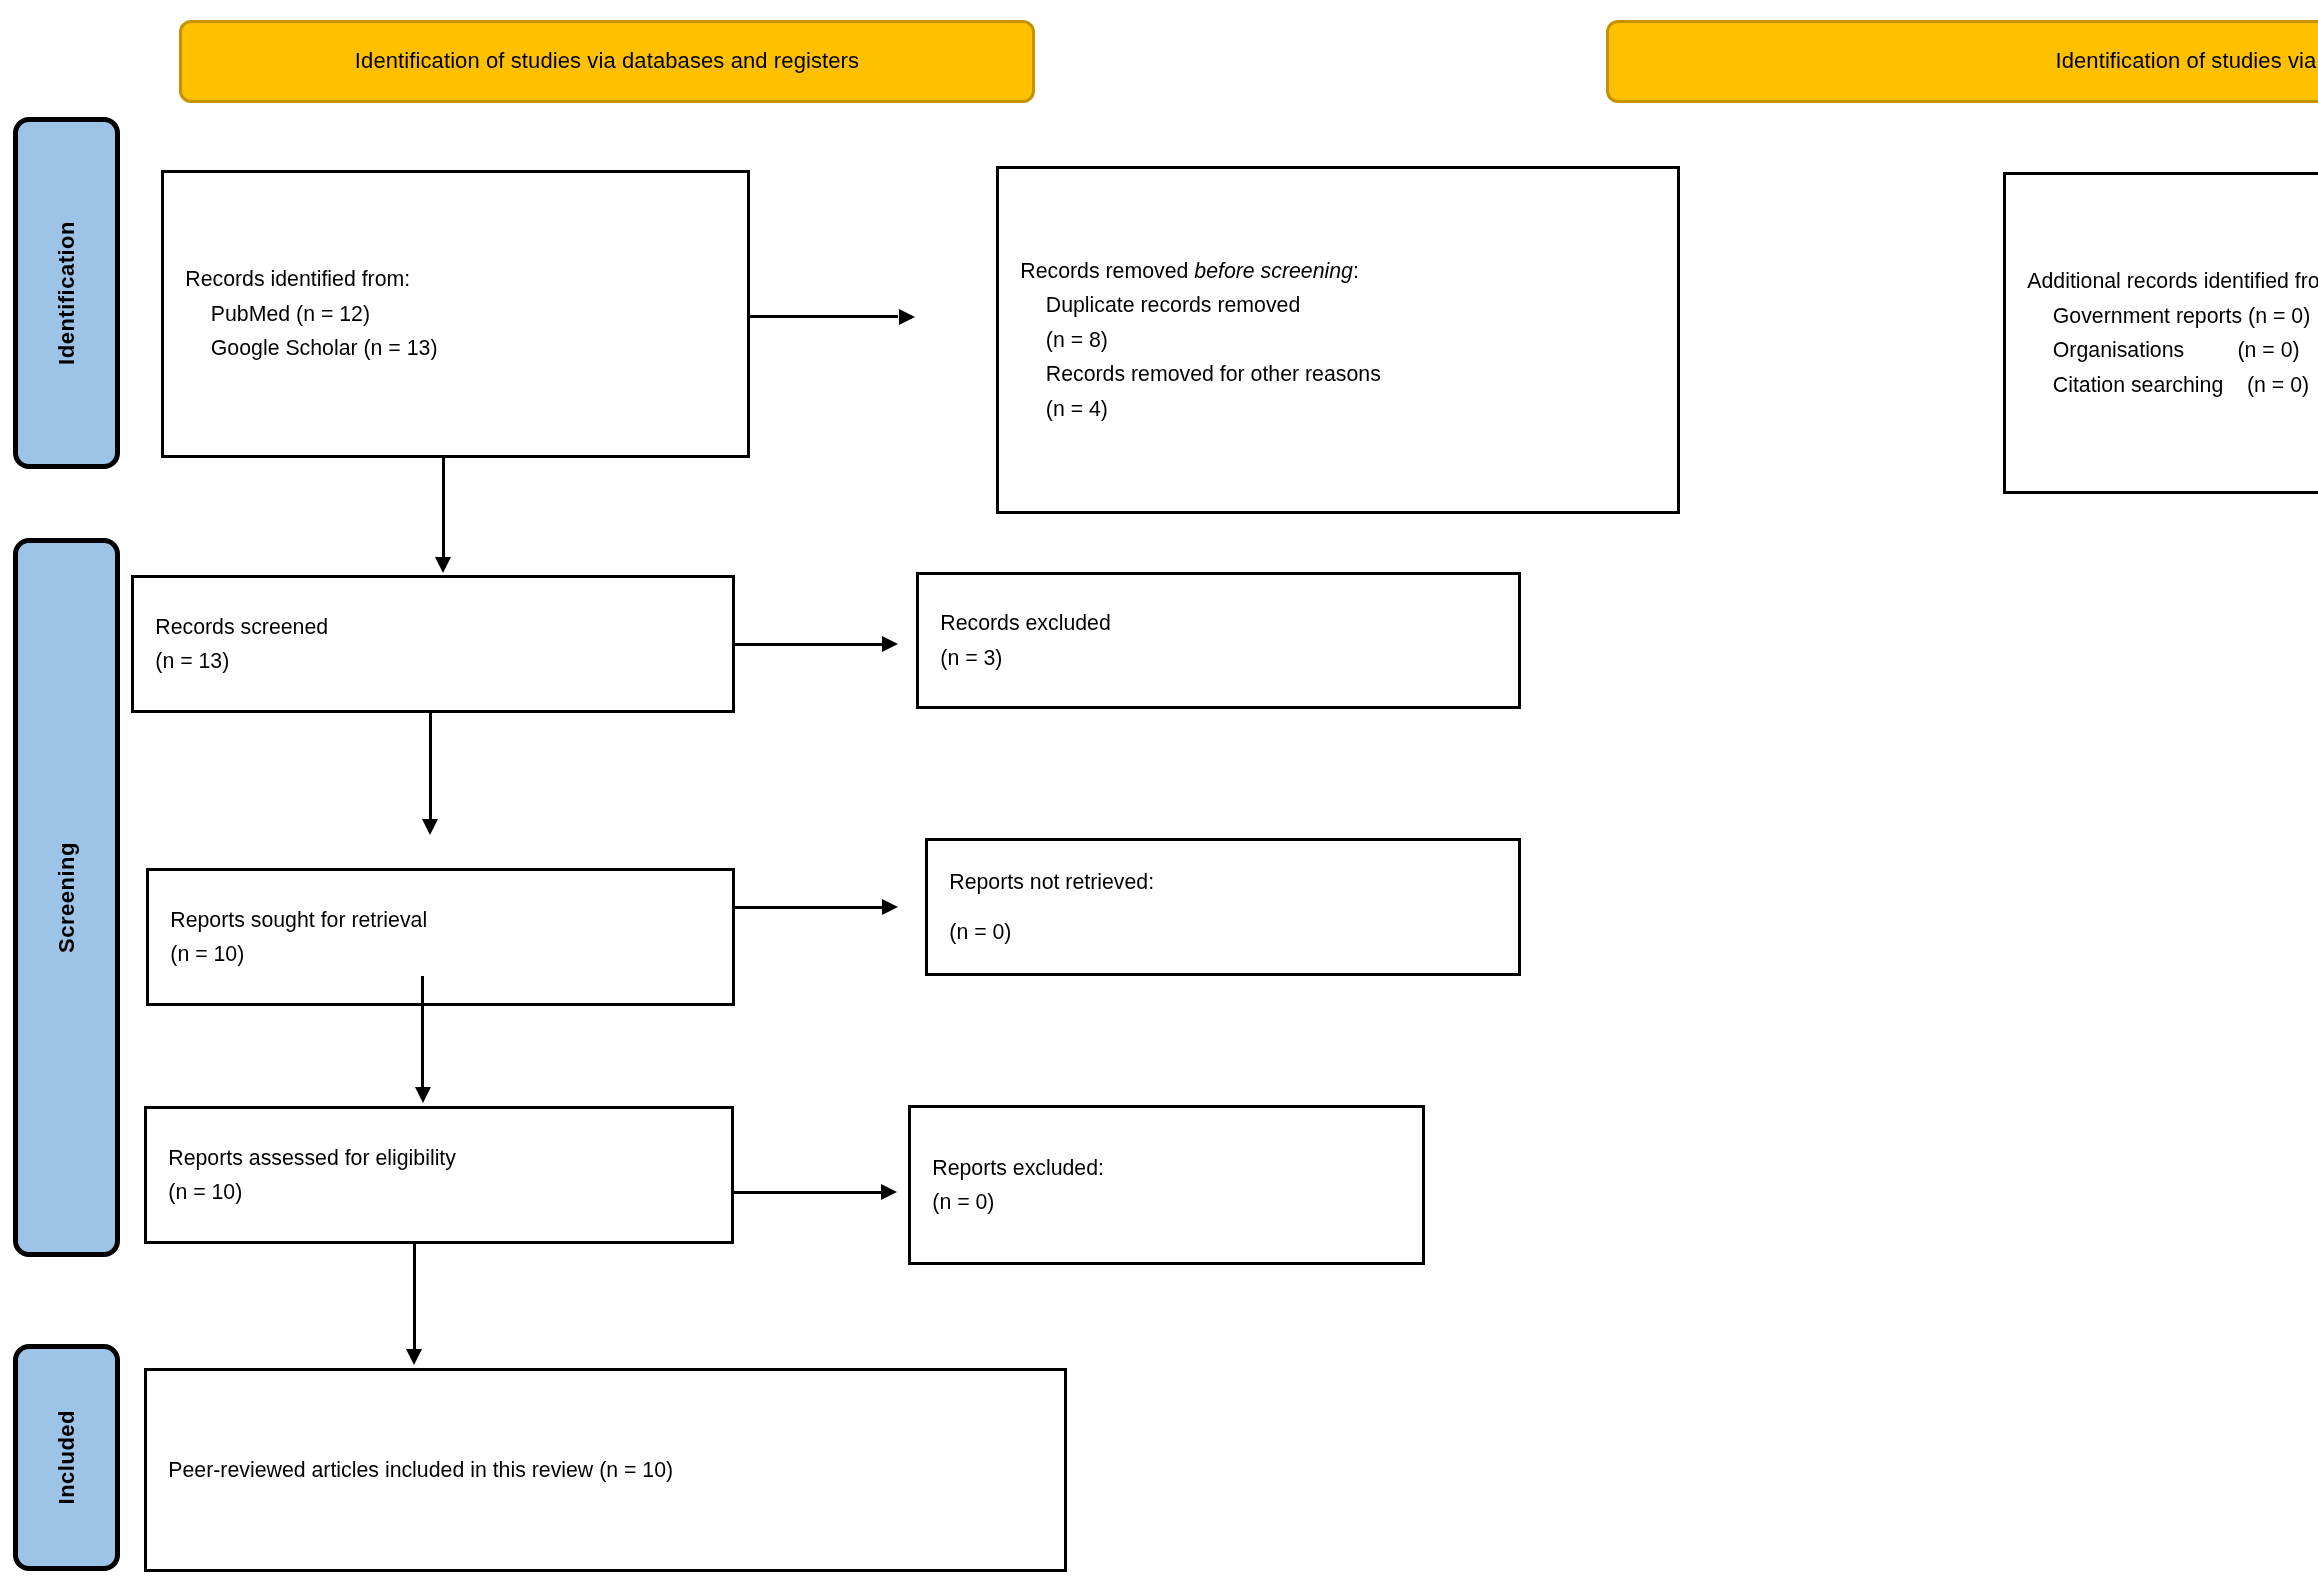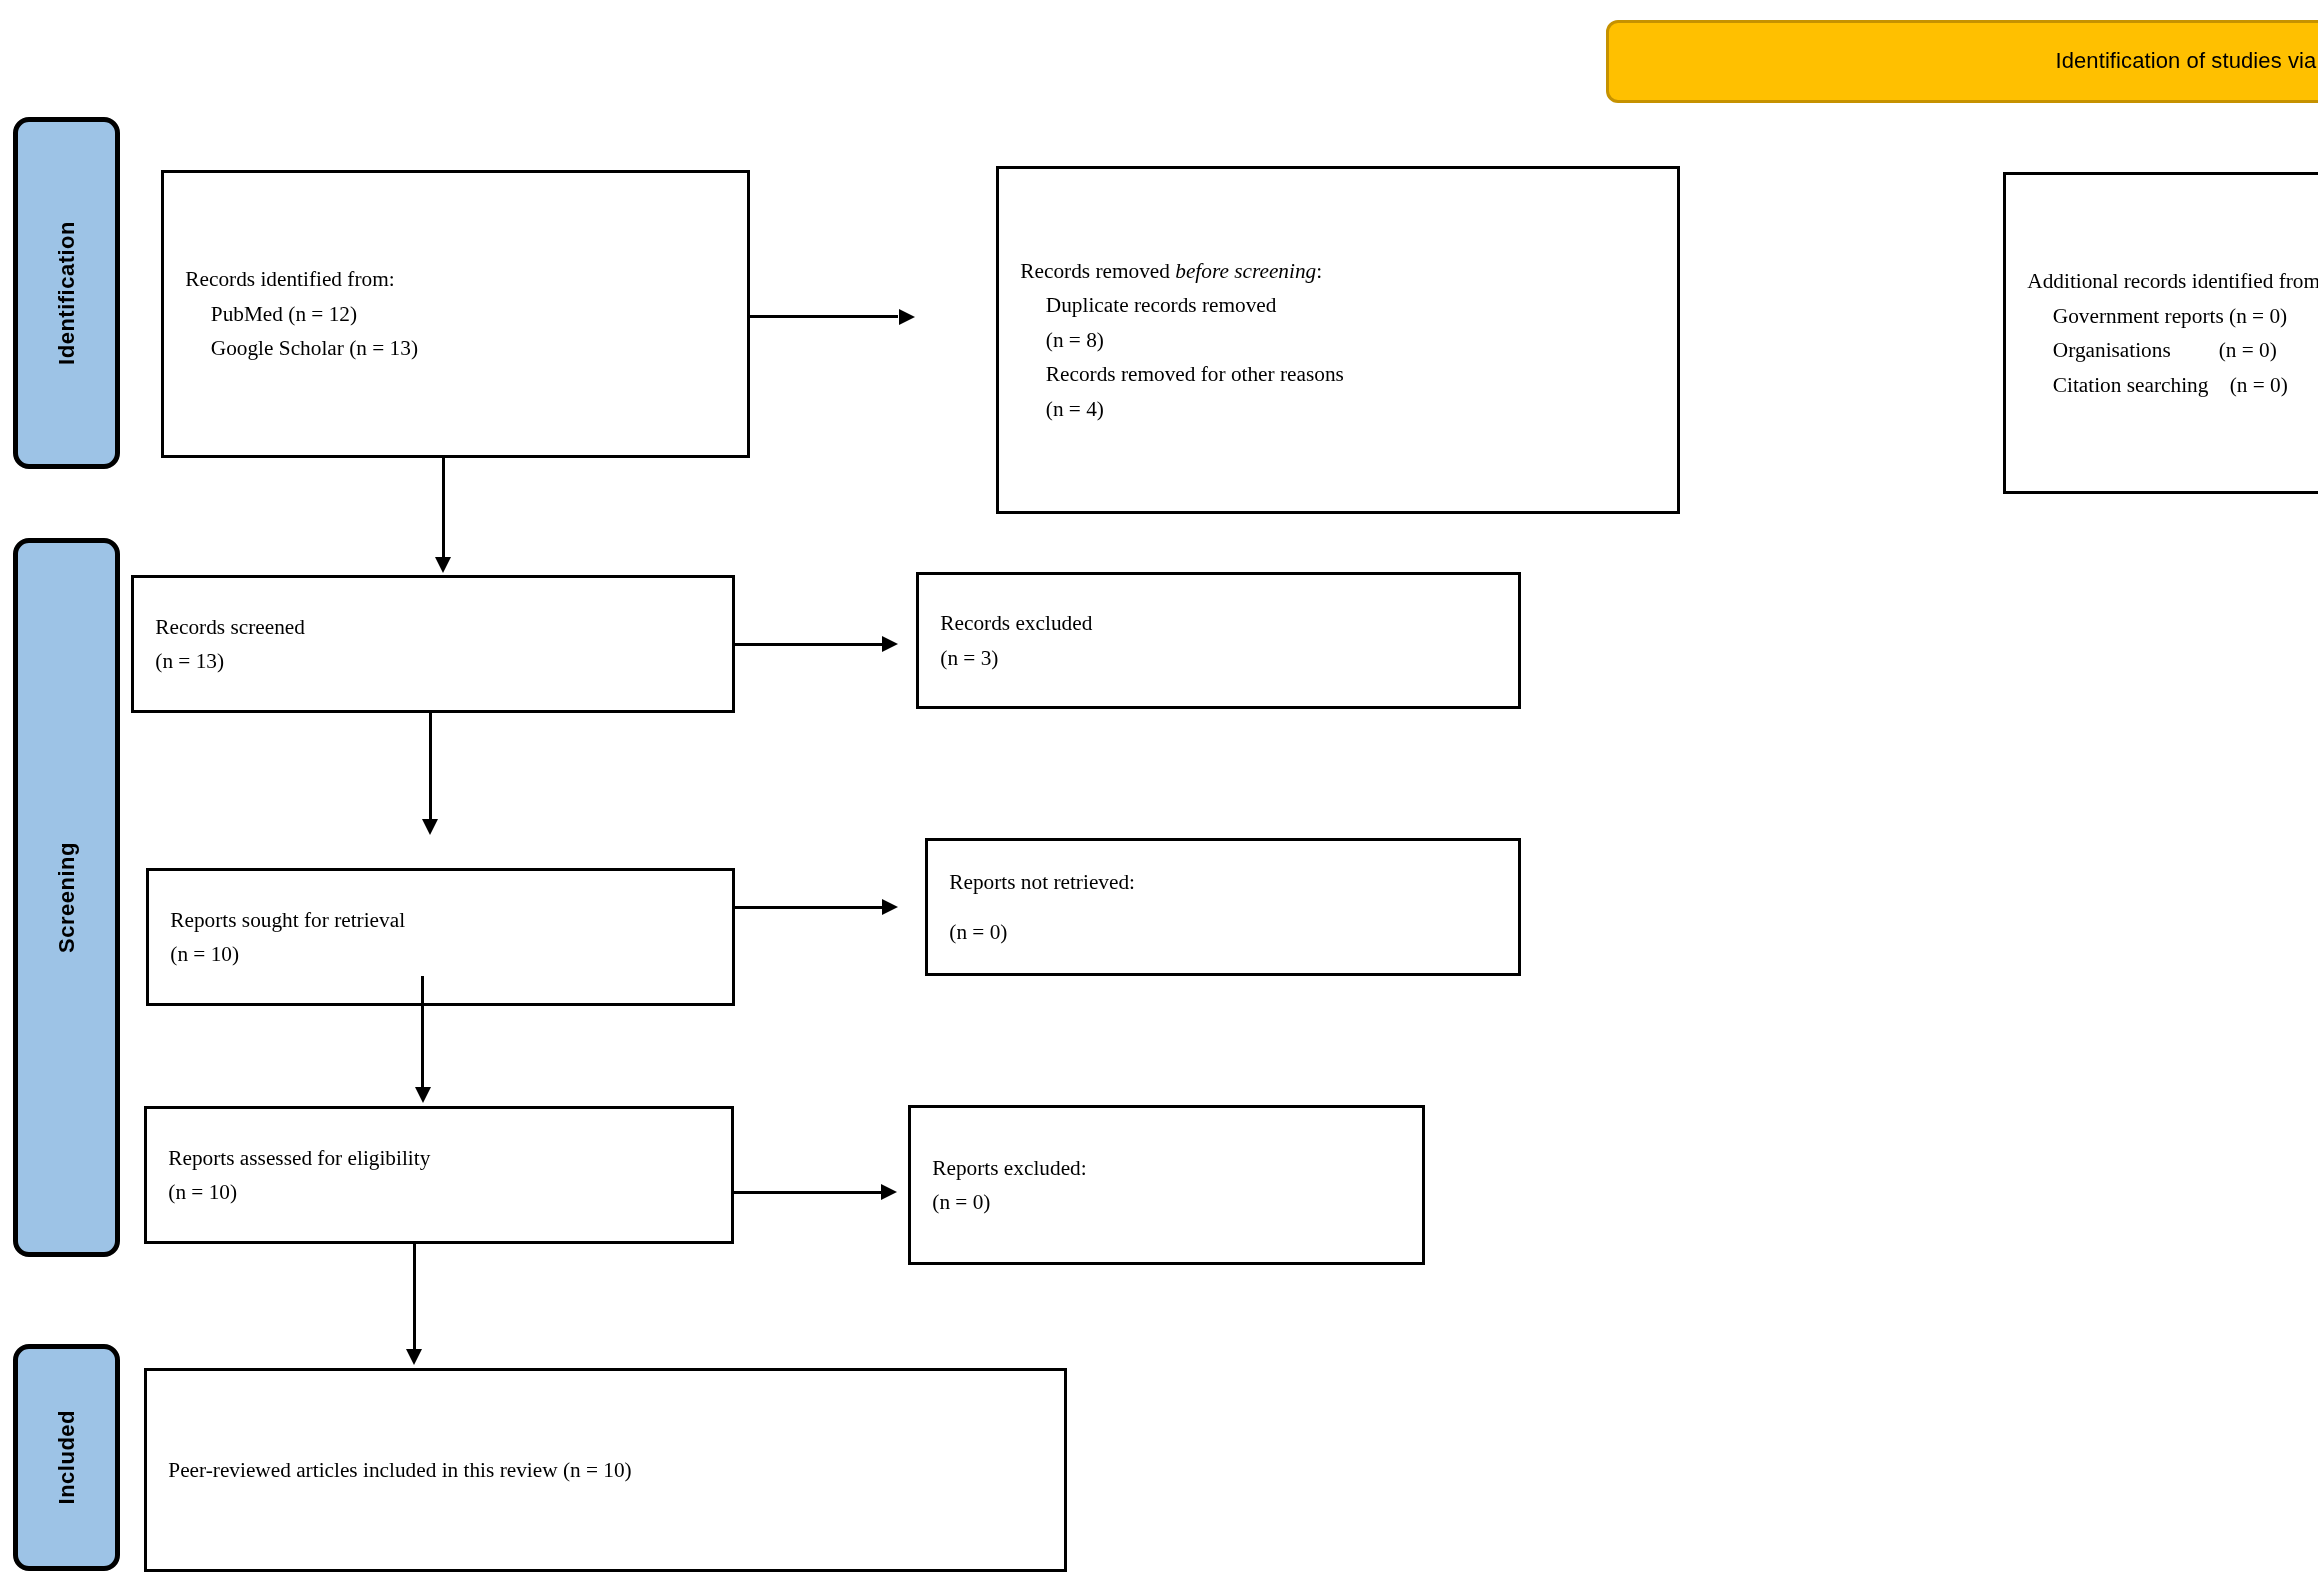--- a/index.html
+++ b/index.html
@@ -68,21 +68,20 @@
     display: flex;
     flex-direction: column;
     justify-content: center;
     padding: 0 21.3px;
   }
   .node-line {
     font-size: 21.3px;
     color: #000000;
     line-height: 1.62;
     white-space: pre;
-    font-family: Liberation Serif, serif;
   }
   .node-line.indent {
     padding-left: 25.5px;
   }
   .node-line .em {
     font-style: italic;
   }
 
   
   .conn-v {
@@ -110,20 +109,23 @@
     border-top: 8px solid transparent;
     border-bottom: 8px solid transparent;
     border-left: 16px solid #000000;
   }
 </style>
 </head>
 <body>
 
 <div id="canvas">
 
+  <div class="phase-header" style="left:179px; top:19.5px; width:856px; height:83px;">
+    <span class="phase-header-label">Identification of studies via databases and registers</span>
+  </div>
 
   <div class="phase-header" style="left:1606px; top:19.5px; width:1308px; height:83px;">
     <span class="phase-header-label">Identification of studies via other methods</span>
   </div>
 
   <div class="stage-bar" style="left:13px; top:117px; width:107px; height:352px;">
     <span class="stage-bar-label">Identification</span>
   </div>
 
   <div class="stage-bar" style="left:13px; top:538px; width:107px; height:719px;">

